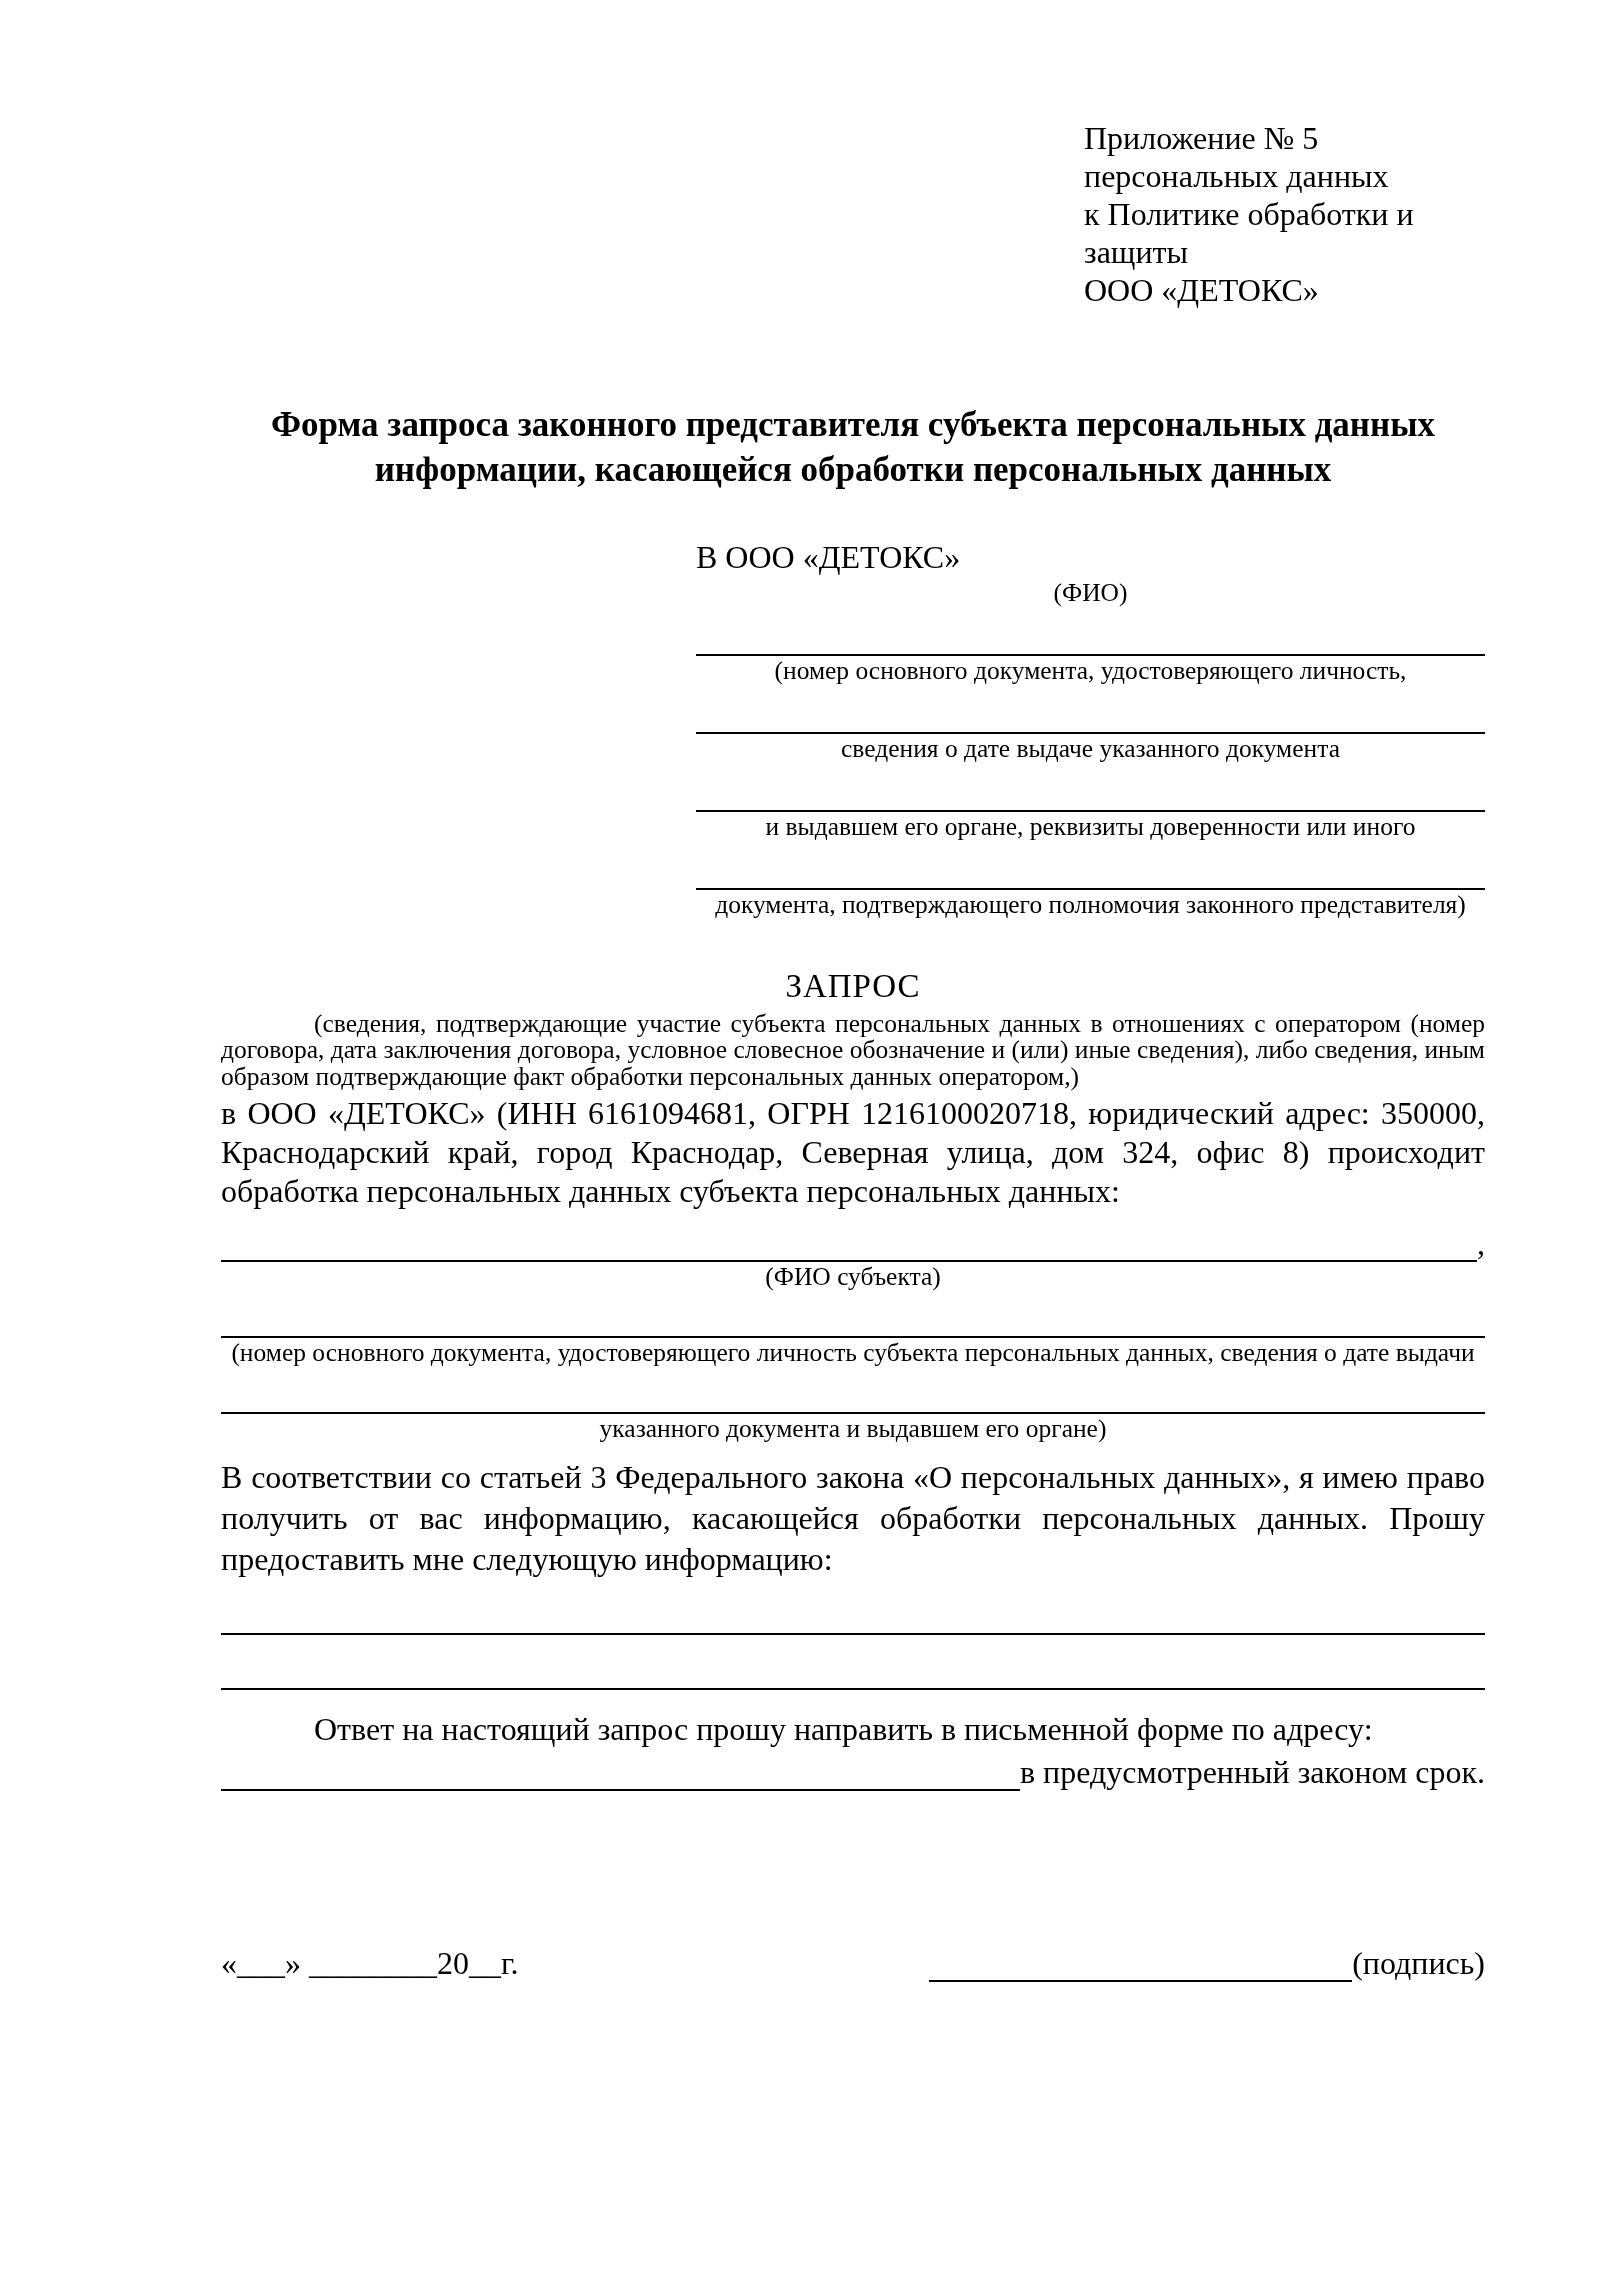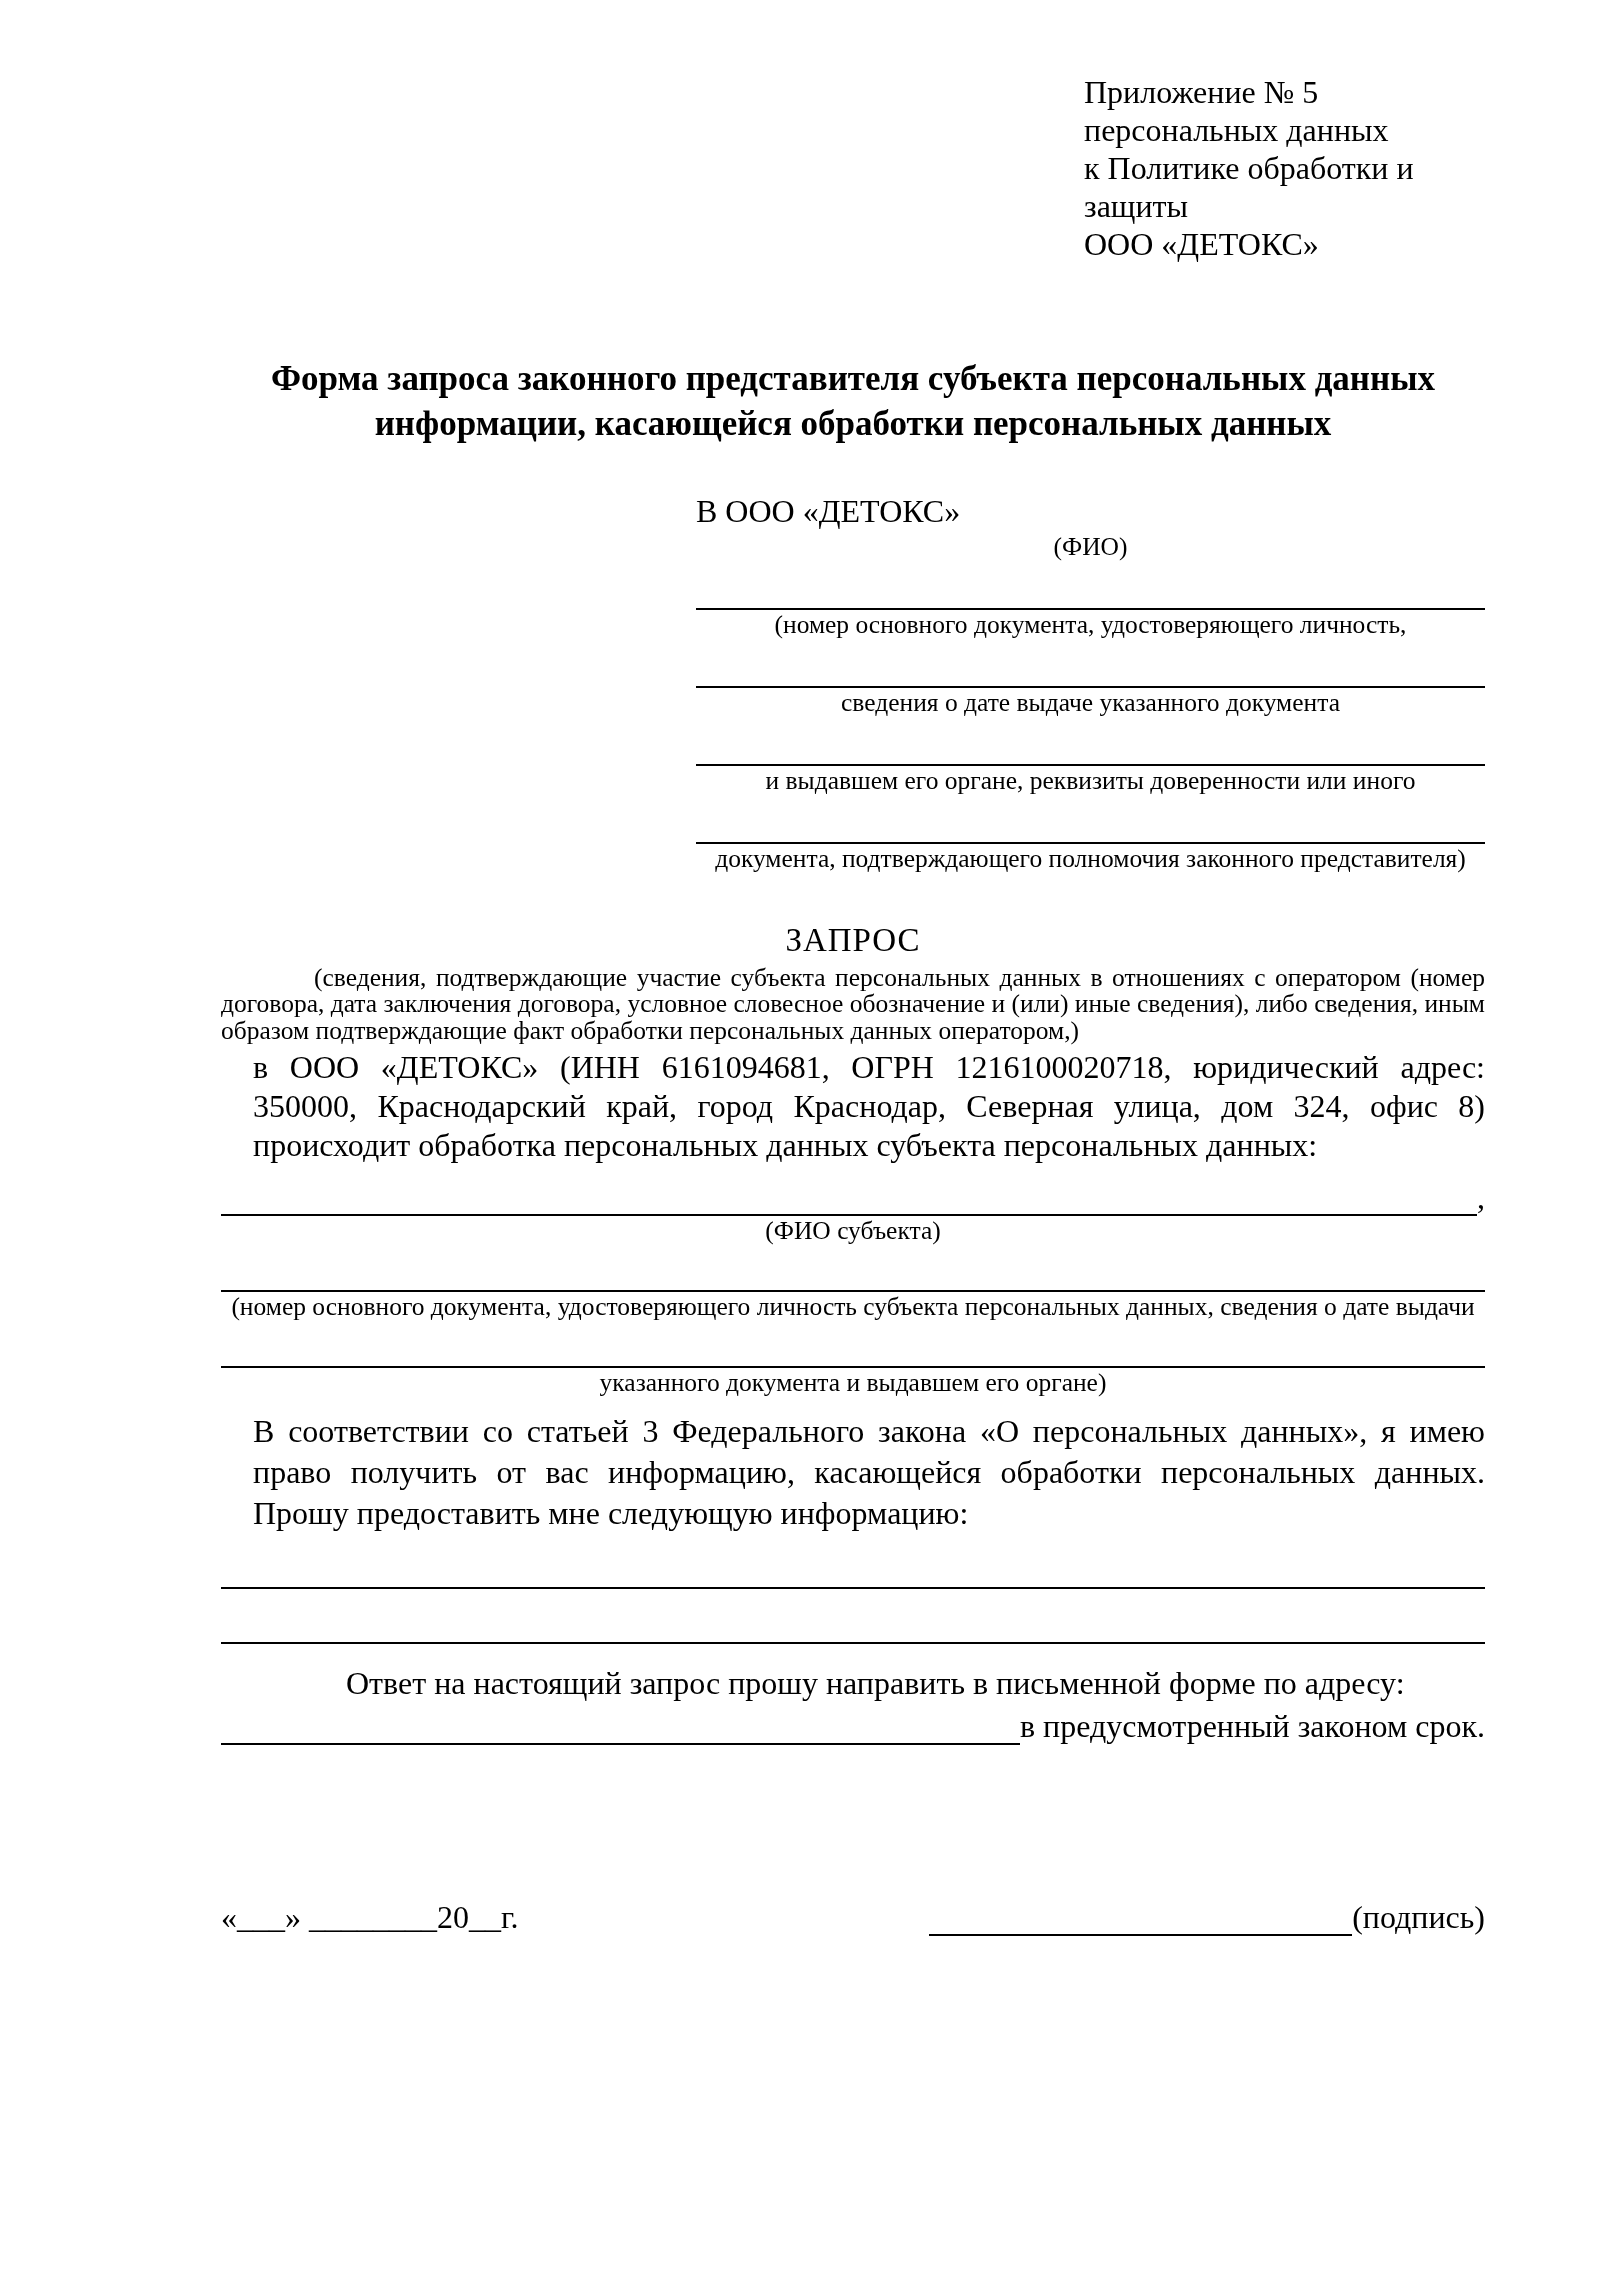--- a/index.html
+++ b/index.html
@@ -5,21 +5,21 @@
   * { margin: 0; padding: 0; box-sizing: border-box; }
   html, body { background: #888; }
   .page {
     position: relative;
     width: 1621px;
     height: 2294px;
     margin: 0 auto;
     background: #ffffff;
     font-family: "Liberation Serif", "DejaVu Serif", serif;
     color: #000;
-    padding: 73px 136px 0 221px;
+    padding: 119px 136px 0 221px;
   }
   .annex {
     margin-left: 863px;
     font-size: 32px;
     line-height: 38px;
     text-align: left;
   }
   .doc-title {
     margin-top: 93px;
     font-size: 35px;
@@ -74,21 +74,20 @@
     margin-top: 5.9px;
     font-size: 25.5px;
     line-height: 26.5px;
     text-align: justify;
     text-indent: 93px;
   }
   .para {
     font-size: 32px;
     line-height: 39px;
     text-align: justify;
-    margin-left: 32px;
   }
   .operator-para { margin-top: 3.9px; }
   .comma-row {
     display: flex;
     align-items: flex-end;
     margin-top: 13.7px;
     height: 37px;
     font-size: 32px;
   }
   .law-para { margin-top: 13.7px; line-height: 41px; }

